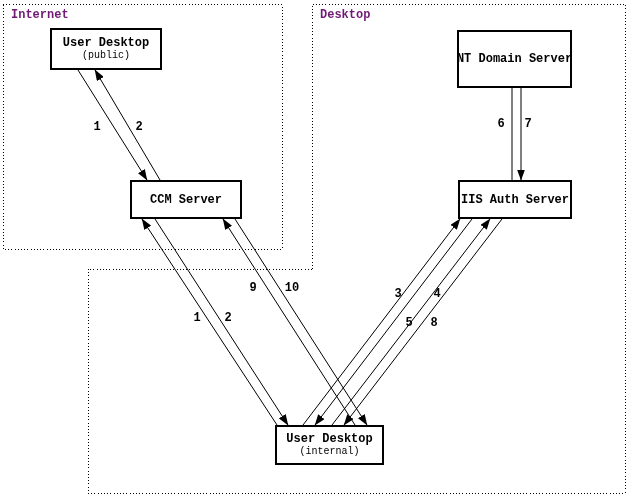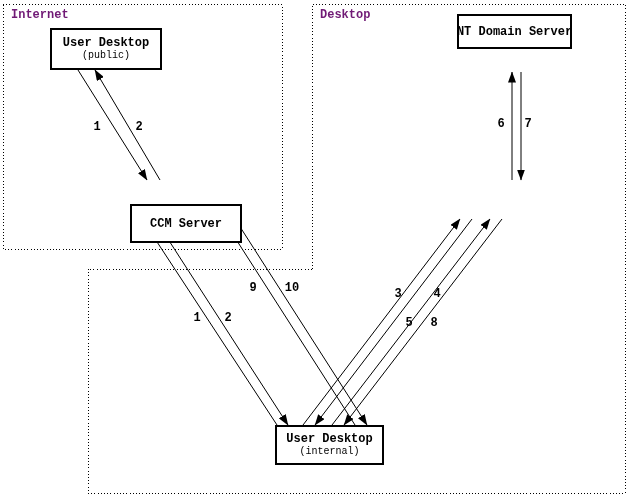--- a/index.html
+++ b/index.html
@@ -63,29 +63,33 @@
     </svg>
 
   <div class="zone-label" style="left: 11px; top: 9px;">Internet</div>
   <div class="zone-label" style="left: 320px; top: 9px;">Desktop</div>
 
   <div class="node" style="left: 50px; top: 28px; width: 112px; height: 42px;">
     <div class="node-label">User Desktop</div>
     <div class="node-sublabel">(public)</div>
   </div>
 
-  <div class="node" style="left: 130px; top: 180px; width: 112px; height: 39px; margin-top: 24px;">
+  <div class="node" style="left: 130px; top: 180px; width: 112px; height: 39px;">
     <div class="node-label">CCM Server</div>
 
   </div>
 
-  <div class="node" style="left: 457px; top: 14px; width: 115px; height: 35px;">
+  <div class="node" style="left: 457px; top: 30px; width: 115px; height: 58px;">
     <div class="node-label">NT Domain Server</div>
 
   </div>
 
+  <div class="node" style="left: 458px; top: 180px; width: 114px; height: 39px;">
+    <div class="node-label">IIS Auth Server</div>
+
+  </div>
 
   <div class="node" style="left: 275px; top: 425px; width: 109px; height: 40px;">
     <div class="node-label">User Desktop</div>
     <div class="node-sublabel">(internal)</div>
   </div>
 
 </div>
 
 </body></html>

